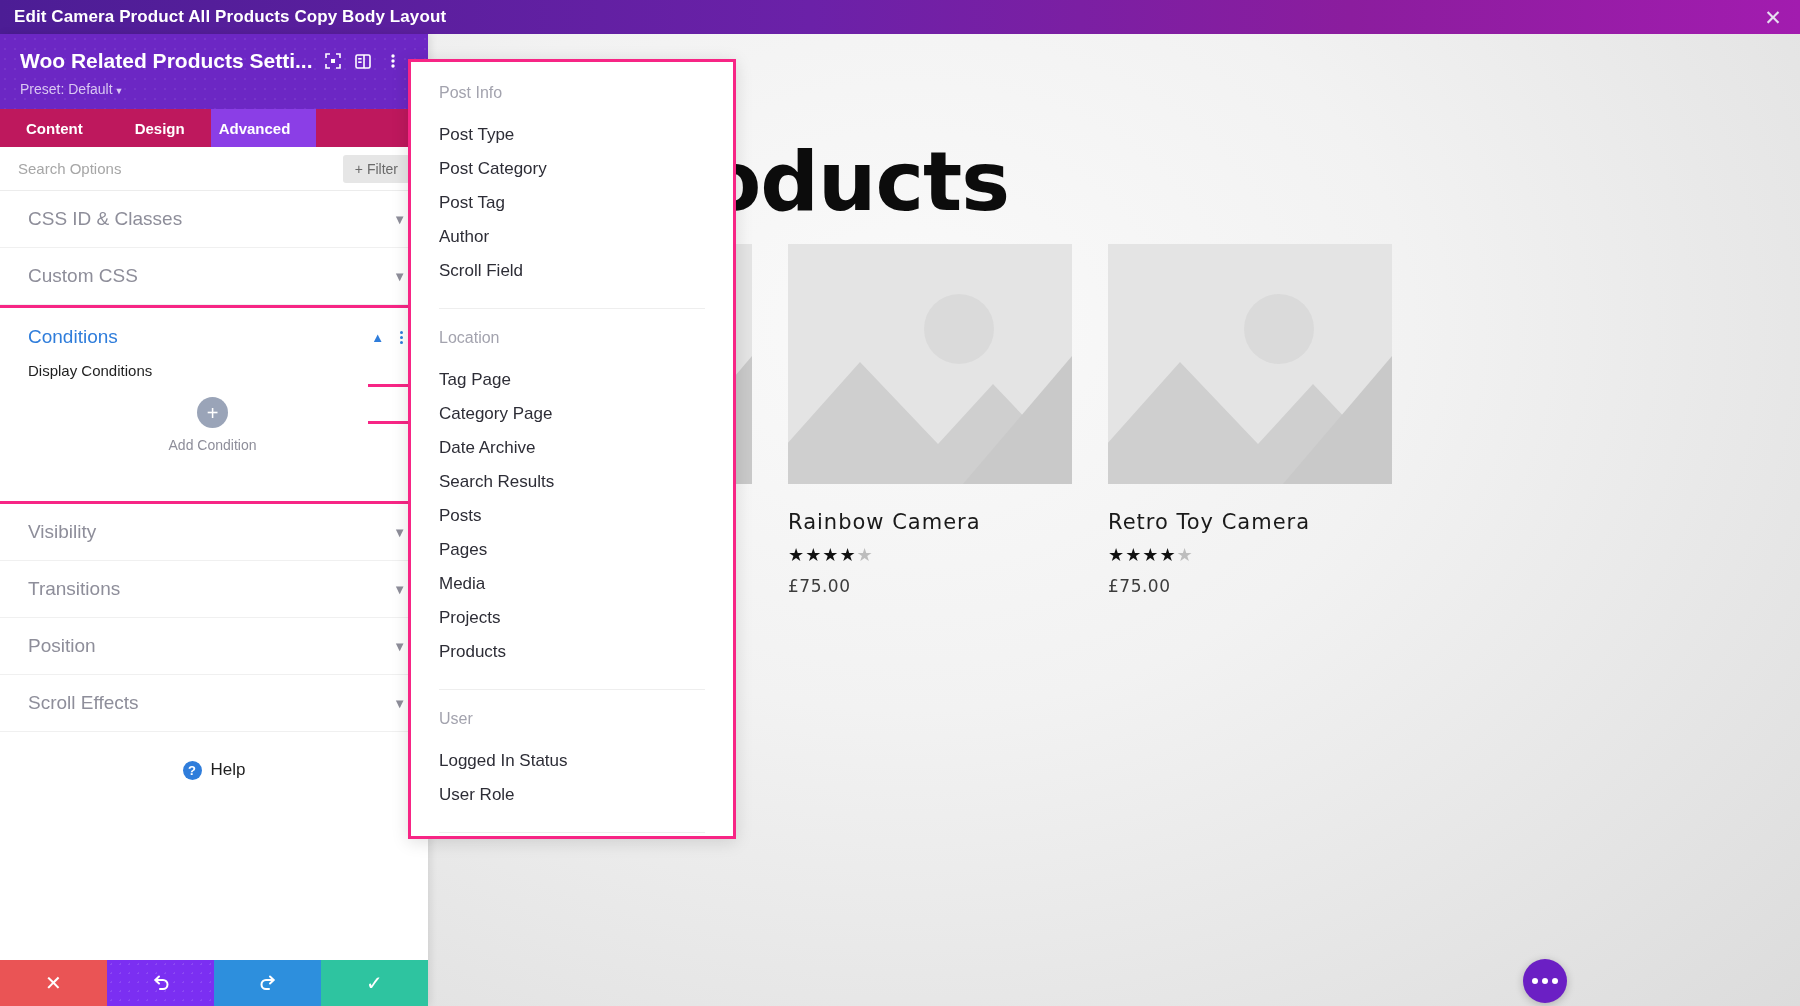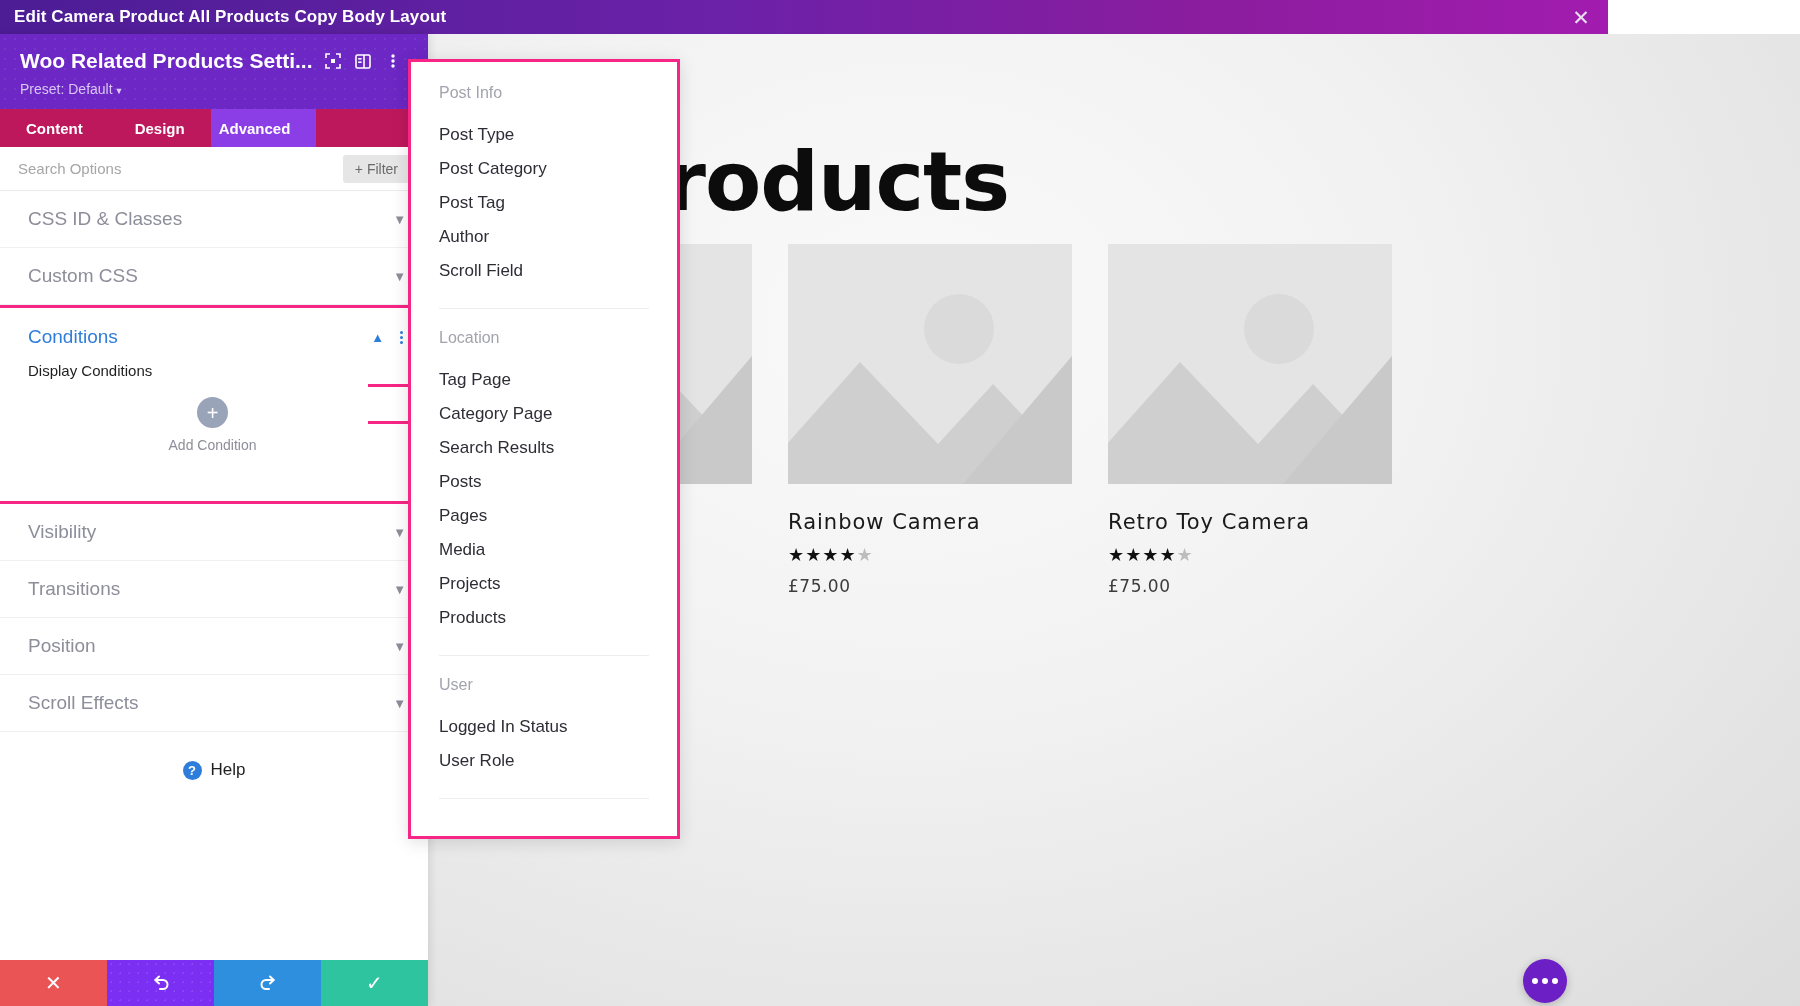--- a/index.html
+++ b/index.html
@@ -6,21 +6,21 @@
   html, body {
     width: 1800px; height: 1006px;
     font-family: "Liberation Sans", sans-serif;
     overflow: hidden;
     background: #ffffff;
   }
   #root { position: relative; width: 1800px; height: 1006px; }
 
   
   .titlebar {
-    position: absolute; left: 0; top: 0; width: 1608px; height: 34px;
+    position: absolute; left: 0; top: 0; width: 1800px; height: 34px;
     background: linear-gradient(90deg, #4c1d95 0%, #6b21a8 45%, #8b1d9e 75%, #a21caf 100%);
     display: flex; align-items: center; justify-content: space-between;
     padding: 0 14px;
   }
   .titlebar-text {
     color: #ffffff; font-size: 17px; font-weight: bold;
     letter-spacing: 0.1px; white-space: nowrap;
   }
   .titlebar-close {
     color: #e6dff0; font-size: 21px; line-height: 1;
@@ -163,21 +163,21 @@
 
   .sb-actions { display: flex; height: 46px; }
   .act { flex: 1; display: flex; align-items: center; justify-content: center; cursor: pointer; color: #ffffff; font-size: 20px; }
   .act.cancel { background: #ea5455; }
   .act.undo   { background: #7b2ff2; background-image: radial-gradient(rgba(255,255,255,0.12) 1px, transparent 1px); background-size: 9px 9px; }
   .act.redo   { background: #2d8fdd; }
   .act.save   { background: #2ec4a0; }
 
   
   .cond-menu {
-    position: absolute; left: 408px; top: 25px; width: 272px; height: 780px;
+    position: absolute; left: 408px; top: 25px; width: 328px; height: 780px;
     background: #ffffff; border: 3px solid #f72585;
     box-shadow: 0 3px 16px rgba(0,0,0,0.13);
     overflow: hidden;
   }
   .cm-inner { padding: 22px 0 0 0; }
   .cm-group-label {
     font-size: 16px; color: #a3a3ae; padding: 0 28px; margin-bottom: 16px; font-weight: 300;
   }
   .cm-item {
     font-size: 17px; color: #2d2d36; padding: 0 28px; height: 34px;
@@ -378,20 +378,21 @@
           <div class="cm-group-label">Post Info</div>
           <div class="cm-item">Post Type</div>
           <div class="cm-item">Post Category</div>
           <div class="cm-item">Post Tag</div>
           <div class="cm-item">Author</div>
           <div class="cm-item">Scroll Field</div>
           <div class="cm-sep"></div>
           <div class="cm-group-label">Location</div>
           <div class="cm-item">Tag Page</div>
           <div class="cm-item">Category Page</div>
+          <div class="cm-item">Date Archive</div>
           <div class="cm-item">Search Results</div>
           <div class="cm-item">Posts</div>
           <div class="cm-item">Pages</div>
           <div class="cm-item">Media</div>
           <div class="cm-item">Projects</div>
           <div class="cm-item">Products</div>
           <div class="cm-sep"></div>
           <div class="cm-group-label">User</div>
           <div class="cm-item">Logged In Status</div>
           <div class="cm-item">User Role</div>

